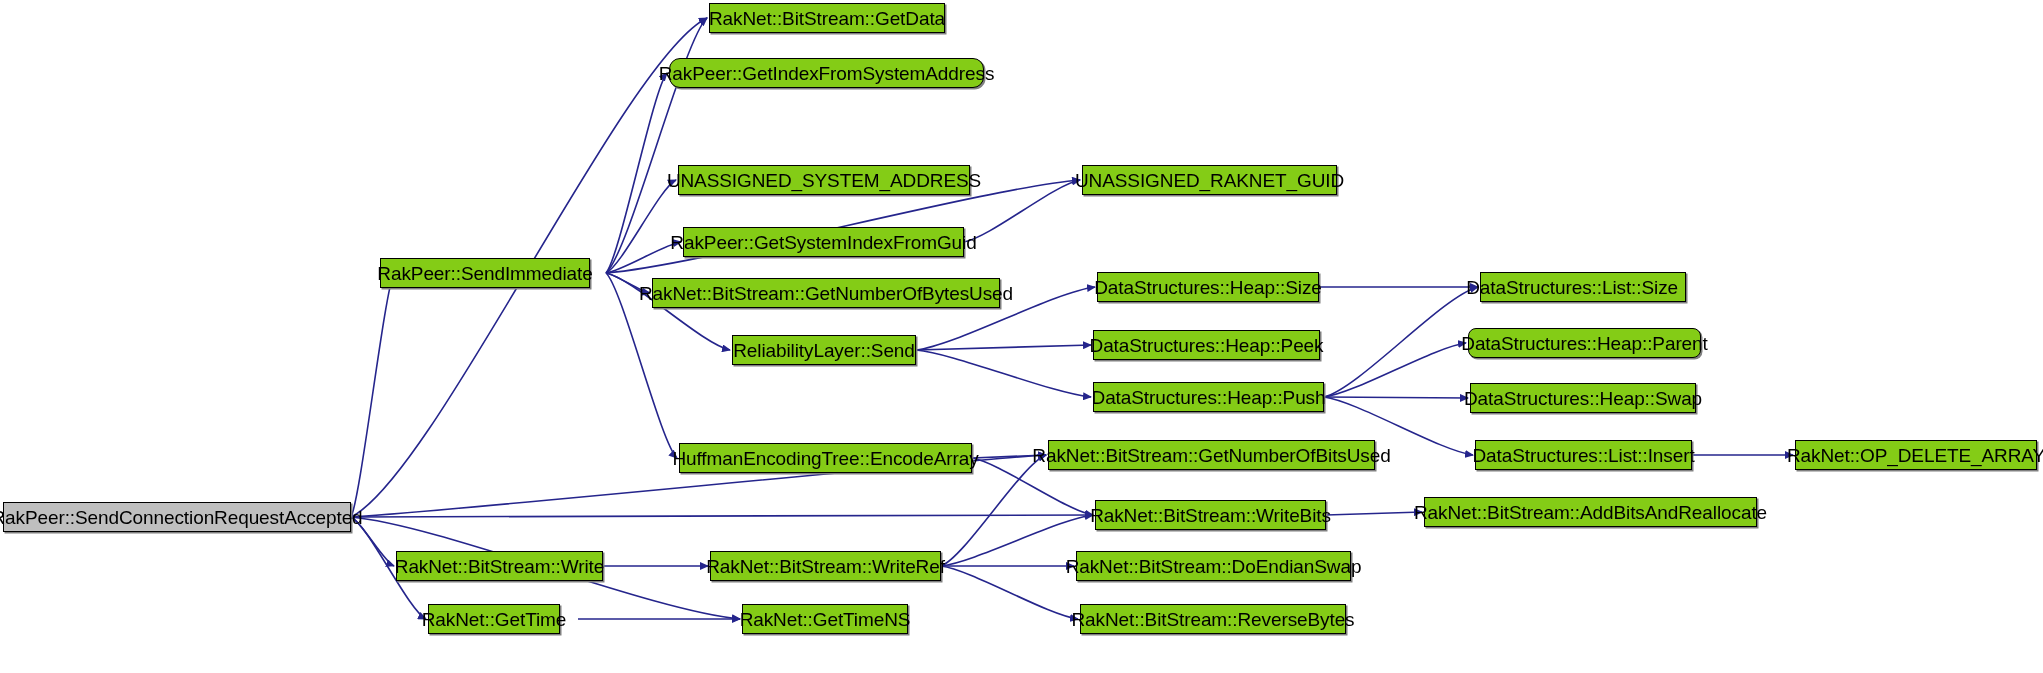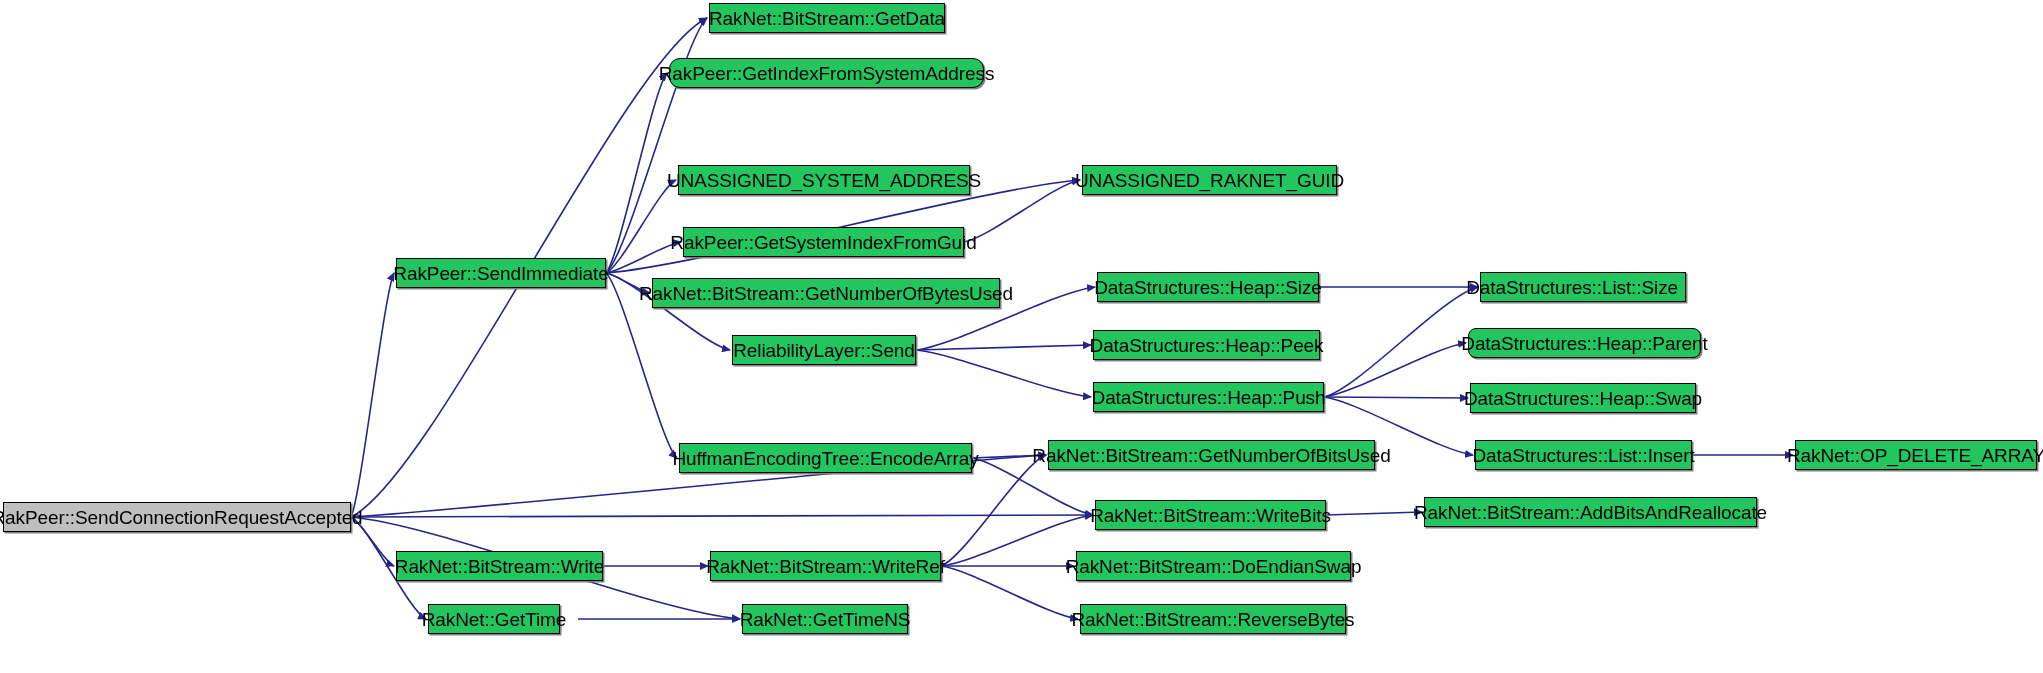--- a/index.html
+++ b/index.html
@@ -14,21 +14,21 @@
   svg#edges{
     position:absolute;
     left:0;top:0;
     width:2043px;
     height:673px;
     pointer-events:none;
   }
   .node{
     position:absolute;
     box-sizing:border-box;
-    background:#22c55e;
+    background:#84cc16;
     border:1px solid #000000;
     box-shadow:1.5px 1.5px 0 0 #808080;
     display:flex;
     align-items:center;
     justify-content:center;
     white-space:nowrap;
     font-size:19px;
     line-height:1;
     color:#000000;
     letter-spacing:-0.1px;
@@ -102,21 +102,21 @@
       </div>
       <div class="node" style="left: 678px; top: 165px; width: 292px; height: 30px;">
         <span class="node-label">UNASSIGNED_SYSTEM_ADDRESS</span>
       </div>
       <div class="node" style="left: 1082px; top: 165px; width: 255px; height: 30px;">
         <span class="node-label">UNASSIGNED_RAKNET_GUID</span>
       </div>
       <div class="node" style="left: 683px; top: 227px; width: 281px; height: 30px;">
         <span class="node-label">RakPeer::GetSystemIndexFromGuid</span>
       </div>
-      <div class="node" style="left: 396px; top: 258px; width: 210px; height: 30px;">
+      <div class="node" style="left: 380px; top: 258px; width: 210px; height: 30px;">
         <span class="node-label">RakPeer::SendImmediate</span>
       </div>
       <div class="node" style="left: 652px; top: 278px; width: 348px; height: 30px;">
         <span class="node-label">RakNet::BitStream::GetNumberOfBytesUsed</span>
       </div>
       <div class="node" style="left: 1097px; top: 272px; width: 222px; height: 30px;">
         <span class="node-label">DataStructures::Heap::Size</span>
       </div>
       <div class="node" style="left: 1480px; top: 272px; width: 206px; height: 30px; justify-content: flex-end;">
         <span class="node-label">DataStructures::List::Size</span>

